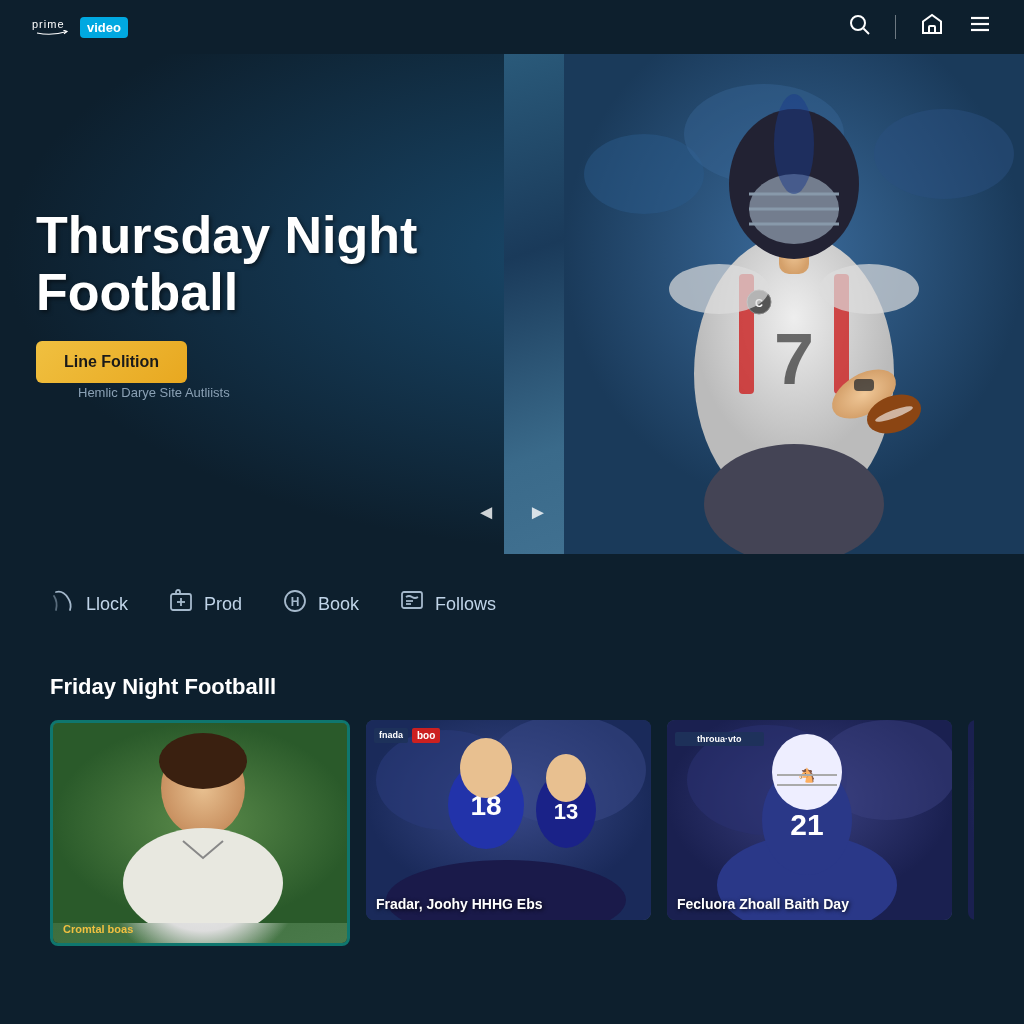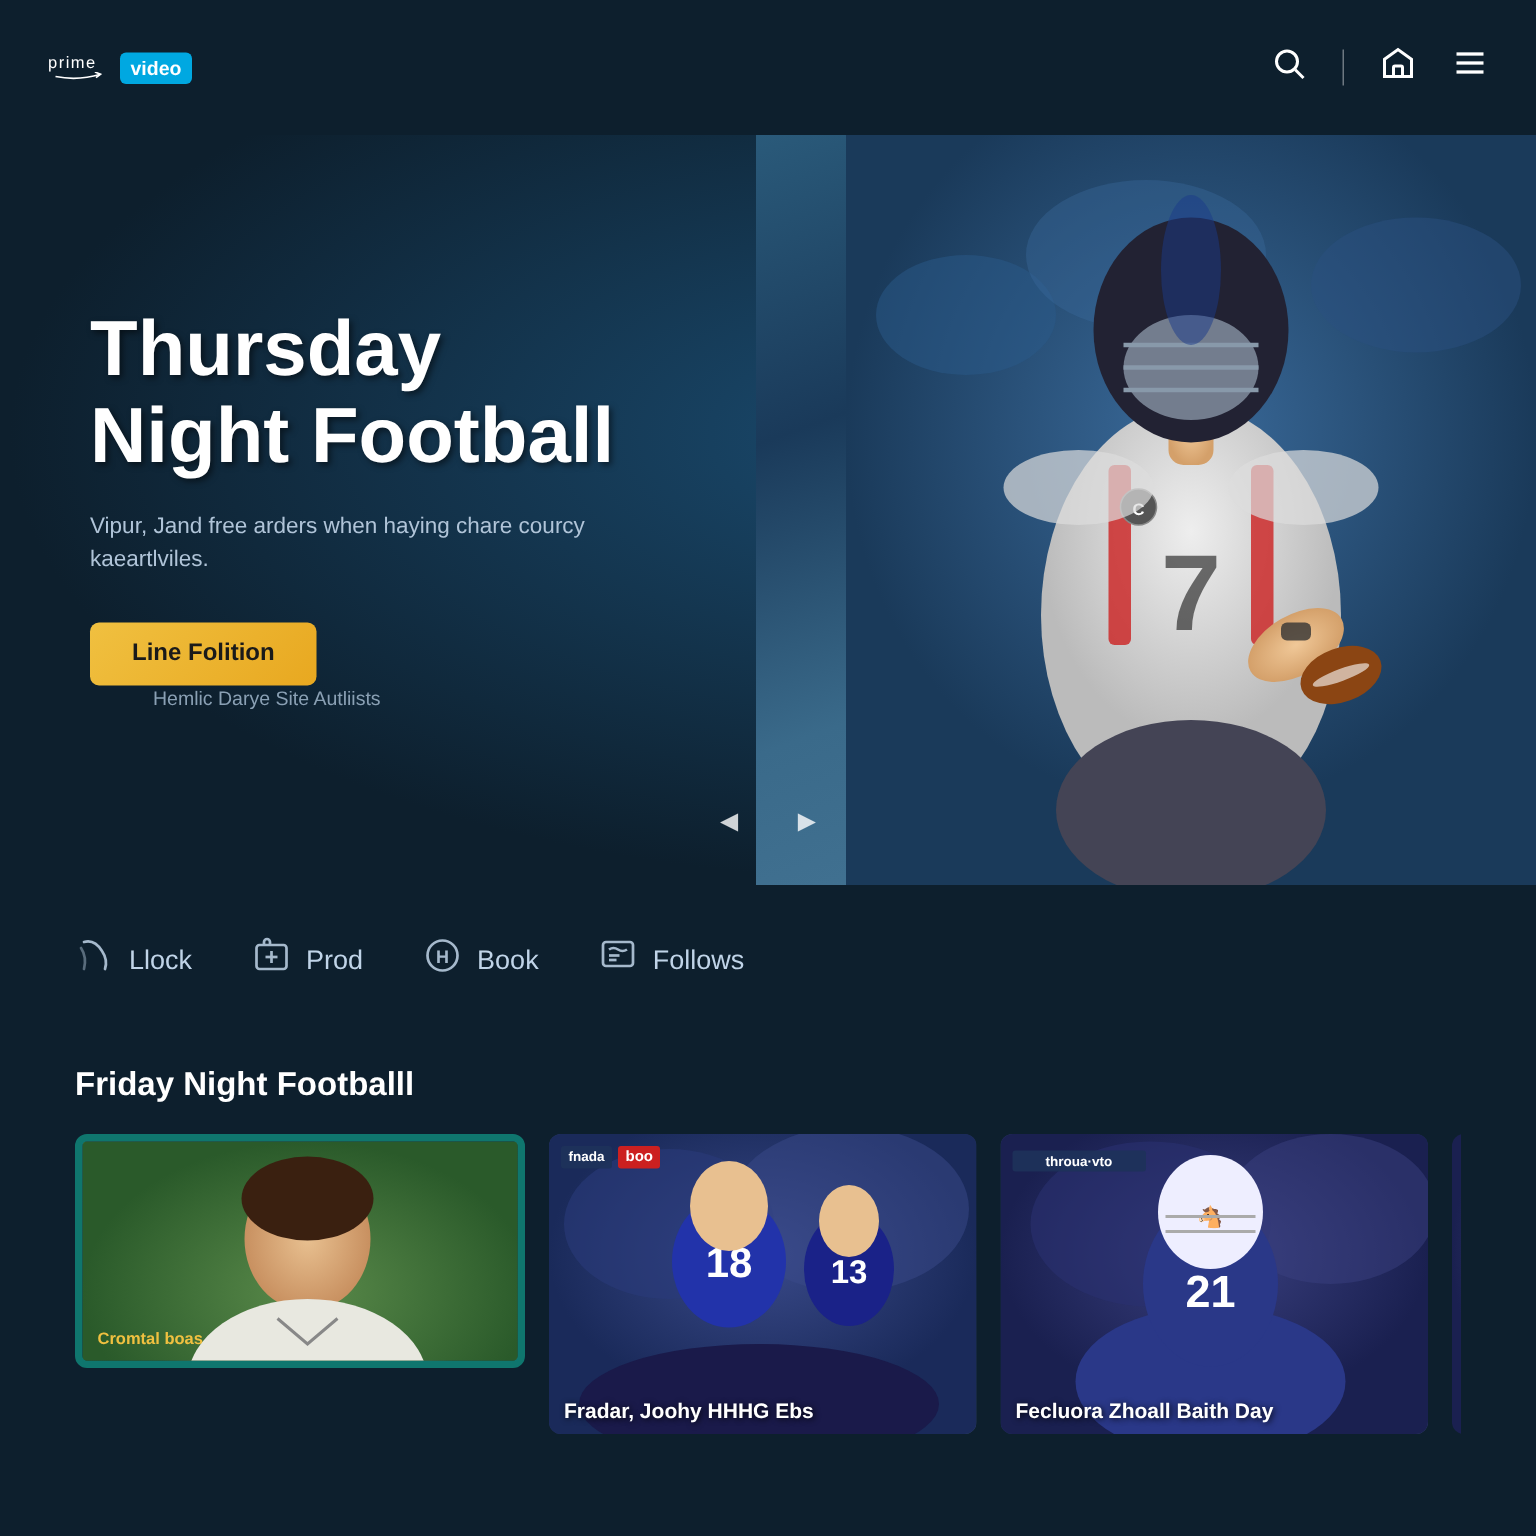--- a/index.html
+++ b/index.html
@@ -11,21 +11,21 @@
       color: white;
       overflow: hidden;
       position: relative;
     }
 
     
     .header {
       display: flex;
       align-items: center;
       justify-content: space-between;
-      padding: 30px 32px;
+      padding: 12px 32px;
       position: relative;
       z-index: 10;
       background: transparent;
     }
 
     .logo-area {
       display: flex;
       align-items: center;
       gap: 4px;
     }
@@ -90,21 +90,21 @@
 
     .hero-bg-gradient {
       position: absolute;
       top: 0; left: 0; right: 0; bottom: 0;
       background: radial-gradient(ellipse at 60% 40%, #1a4a6e 0%, #0d1f2d 70%);
     }
 
     .hero-content {
       position: relative;
       z-index: 5;
-      padding: 40px 60px;
+      padding: 40px 36px;
       max-width: 500px;
     }
 
     .hero-title {
       font-size: 52px;
       font-weight: 900;
       line-height: 1.1;
       color: white;
       margin-bottom: 20px;
       text-shadow: 2px 2px 4px rgba(0,0,0,0.5);
@@ -225,22 +225,22 @@
     .card {
       position: relative;
       border-radius: 8px;
       overflow: hidden;
       cursor: pointer;
       flex-shrink: 0;
     }
 
     .card-first {
       width: 300px;
-      height: 156px;
-      border: 5px solid #0f766e;
+      height: 226px;
+      border: 3px solid #0f766e;
     }
 
     .card-regular {
       width: 285px;
       height: 200px;
     }
 
     .card-person-1 {
       width: 100%;
       height: 100%;
@@ -342,21 +342,20 @@
       </svg>
     </span>
   </div>
 </div>
 
 <div class="hero">
   <div class="hero-bg-gradient"></div>
 
   <div class="hero-content">
     <h1 class="hero-title">Thursday Night Football</h1>
-    <p class="hero-subtitle">Vipur, Jand free arders when haying chare courcy kaeartlviles.</p>
     <button class="hero-cta-btn">Line Folition</button>
     <span class="hero-secondary-text">Hemlic Darye Site Autliists</span>
   </div>
 
   <div class="hero-image">
     <div class="hero-image-placeholder">
 
       <svg width="460" height="500" viewBox="0 0 460 500" style="position:absolute;right:0;top:0">
 
         <rect width="460" height="500" fill="url(#heroGrad)"></rect>

